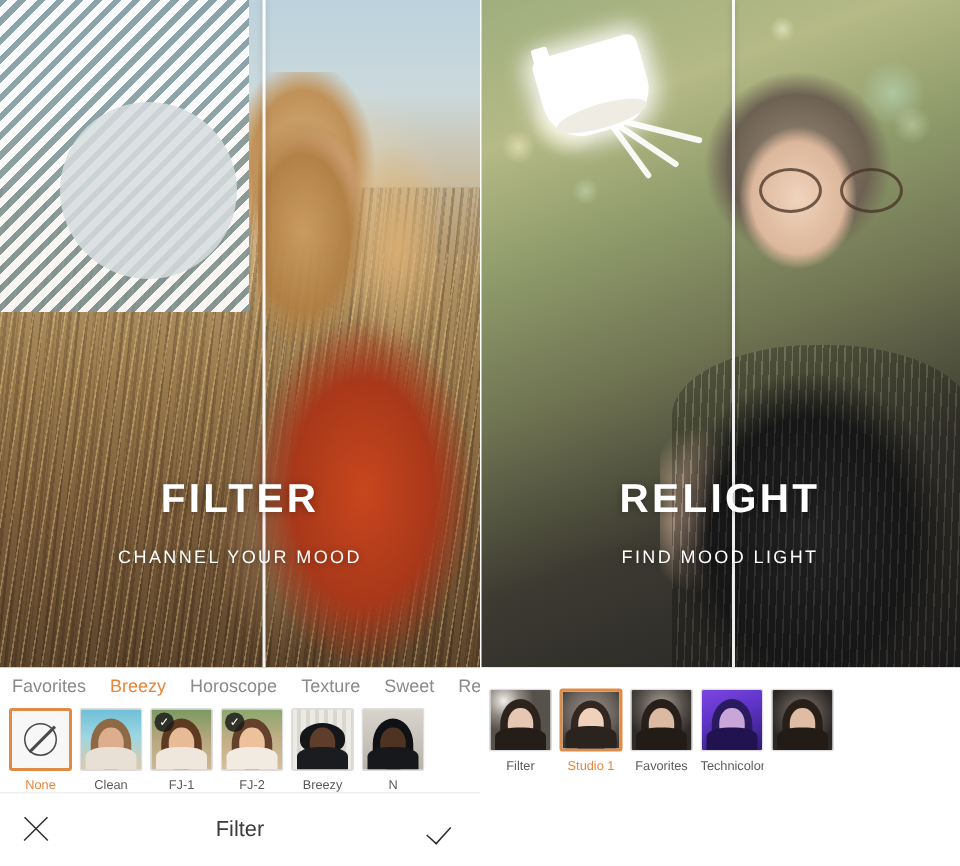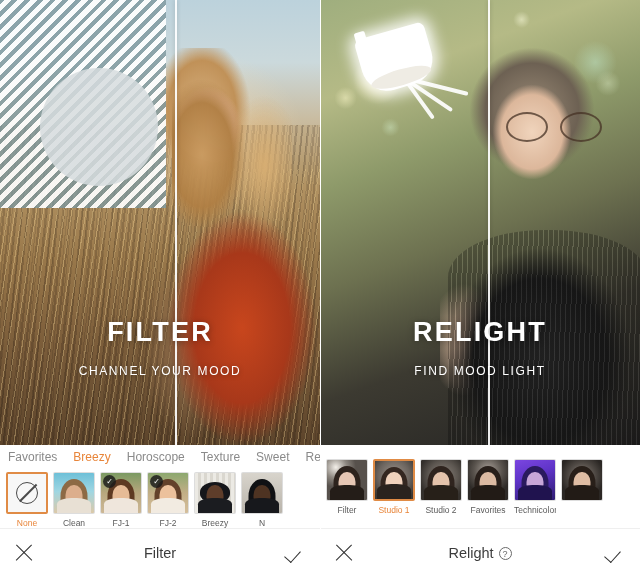--- a/index.html
+++ b/index.html
@@ -390,31 +390,20 @@
             <div class="p">
                 <div class="bg" style="background:radial-gradient(circle 26px at 50% 38%,#9d948c 0%,#6b645e 60%,#3b3733 100%)"></div>
               <div class="hair" style="background:#342720"></div>
                 <div class="head" style="background:#f0d2bc"></div>
               <div class="body" style="background:#2a231e"></div>
               </div>
           </div>
           <div class="lbl">Studio 1</div>
         </div>
 
-        <div class="thumb">
-          <div class="tile">
-            <div class="p">
-                <div class="bg" style="background:radial-gradient(circle 24px at 55% 40%,#8a827b 0%,#5d5751 60%,#34302c 100%)"></div>
-              <div class="hair" style="background:#2f241e"></div>
-                <div class="head" style="background:#e4c3ab"></div>
-              <div class="body" style="background:#272019"></div>
-              </div>
-          </div>
-          <div class="lbl">Studio 2</div>
-        </div>
 
 
         <div class="thumb">
           <div class="tile">
             <div class="p">
                 <div class="bg" style="background:radial-gradient(circle 24px at 50% 26%,#a9a099 0%,#5a544e 58%,#2e2a27 100%)"></div>
               <div class="hair" style="background:#281f1a"></div>
                 <div class="head" style="background:#dcbaa2"></div>
               <div class="body" style="background:#221b16"></div>
               </div>
@@ -442,23 +431,16 @@
                 <div class="head" style="background:#dfbda4"></div>
               <div class="body" style="background:#221b16"></div>
               </div>
           </div>
           <div class="lbl"></div>
         </div>
 
       </div>
     </div>
 
-    <div class="bar">
-      <div class="ic x"></div>
-      <div class="ttl">
-        <span>Relight</span><span class="q">?</span>
-      </div>
-      <div class="ic tick"></div>
-    </div>
   </div>
 
   <div class="divider-v"></div>
 </div>
 
 </body></html>

